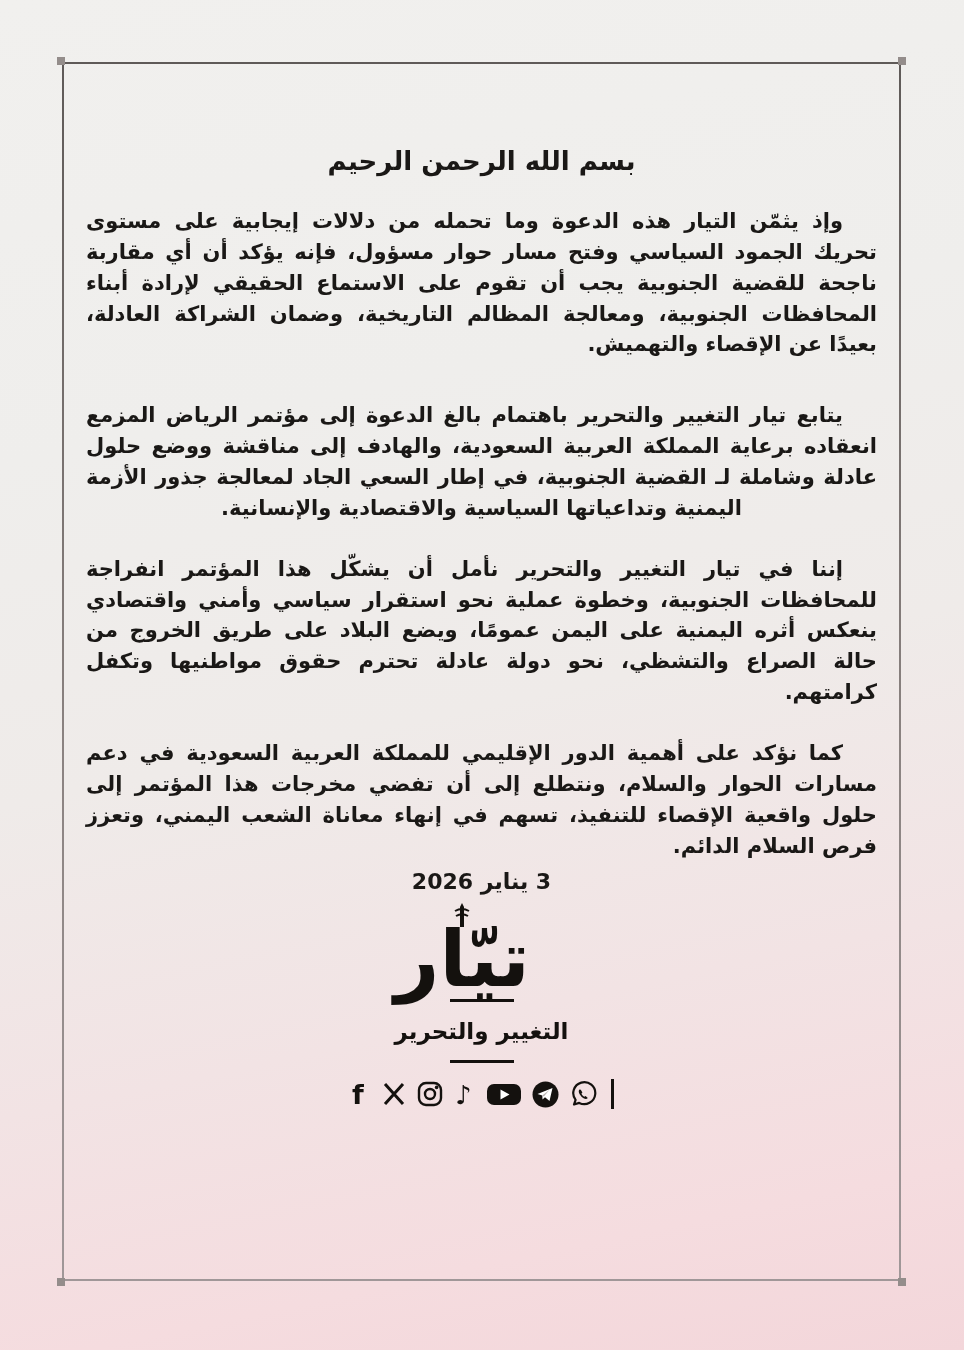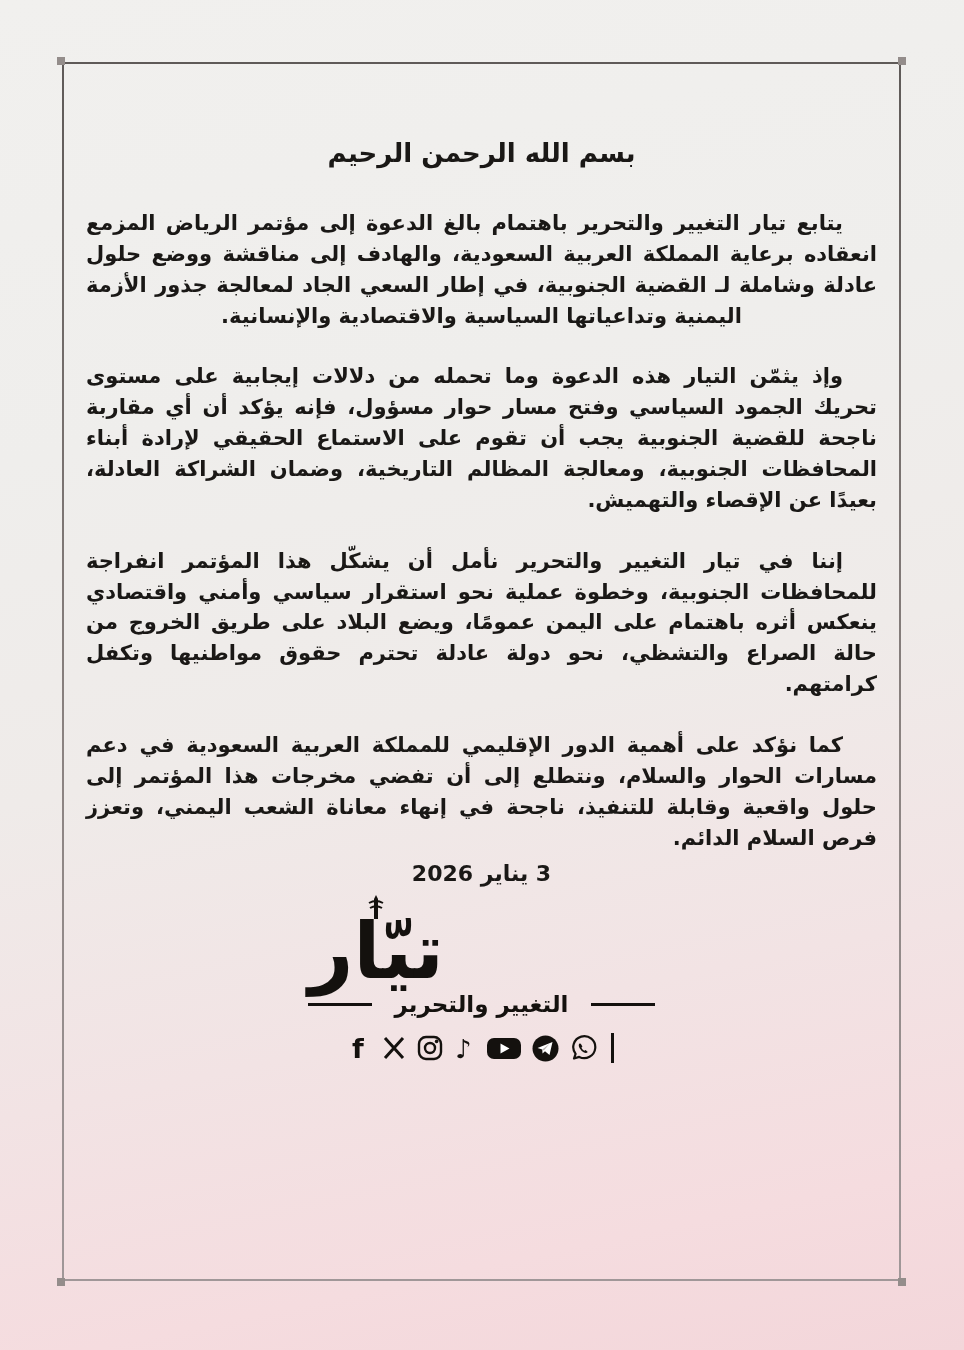--- a/index.html
+++ b/index.html
@@ -30,21 +30,21 @@
   }
   .frame{
     position:absolute;
     left:62px; top:62px;
     width:839px; height:1219px;
     border:2px solid #7d7674;
     border-image:linear-gradient(180deg,var(--frame-dark) 0%, #8a8280 55%, var(--frame-light) 100%) 1;
     display:flex;
     flex-direction:column;
     align-items:center;
-    padding:0 22px;
+    padding:8px 22px;
   }
   .corner{
     position:absolute;
     width:8px;height:8px;
     background:#948d8b;
   }
   .corner.tl{top:-7px;right:auto;left:-7px;}
   .corner.tr{top:-7px;right:-7px;}
   .corner.bl{bottom:-7px;left:-7px;}
   .corner.br{bottom:-7px;right:-7px;}
@@ -107,22 +107,23 @@
     letter-spacing:-2px;
   }
   .lighthouse{
     position:absolute;
     top:-16px; left:50%;
     transform:translateX(-50%);
   }
   .logo-sub-row{
     display:flex;
     align-items:center;
-    gap:22px;
+    gap:16px;
     margin-top:-2px;
+    flex-direction:column;
   }
   .logo-line{
     width:64px;height:3px;background:#14110e;
   }
   .logo-sub{
     font-size:23px;
     font-weight:bold;
   }
 
   .social-row{
@@ -150,24 +151,24 @@
 <div class="canvas">
   <div class="frame">
     <div class="corner tl"></div>
     <div class="corner tr"></div>
     <div class="corner bl"></div>
     <div class="corner br"></div>
 
     <div class="bismillah">بسم الله الرحمن الرحيم</div>
 
 
+    <p class="para">وإذ يثمّن التيار هذه الدعوة وما تحمله من دلالات إيجابية على مستوى تحريك الجمود السياسي وفتح مسار حوار مسؤول، فإنه يؤكد أن أي مقاربة ناجحة للقضية الجنوبية يجب أن تقوم على الاستماع الحقيقي لإرادة أبناء المحافظات الجنوبية، ومعالجة المظالم التاريخية، وضمان الشراكة العادلة، بعيدًا عن الإقصاء والتهميش.</p>
     <p class="para first">يتابع تيار التغيير والتحرير باهتمام بالغ الدعوة إلى مؤتمر الرياض المزمع انعقاده برعاية المملكة العربية السعودية، والهادف إلى مناقشة ووضع حلول عادلة وشاملة لـ القضية الجنوبية، في إطار السعي الجاد لمعالجة جذور الأزمة اليمنية وتداعياتها السياسية والاقتصادية والإنسانية.</p>
-    <p class="para">وإذ يثمّن التيار هذه الدعوة وما تحمله من دلالات إيجابية على مستوى تحريك الجمود السياسي وفتح مسار حوار مسؤول، فإنه يؤكد أن أي مقاربة ناجحة للقضية الجنوبية يجب أن تقوم على الاستماع الحقيقي لإرادة أبناء المحافظات الجنوبية، ومعالجة المظالم التاريخية، وضمان الشراكة العادلة، بعيدًا عن الإقصاء والتهميش.</p>
-    <p class="para">إننا في تيار التغيير والتحرير نأمل أن يشكّل هذا المؤتمر انفراجة للمحافظات الجنوبية، وخطوة عملية نحو استقرار سياسي وأمني واقتصادي ينعكس أثره باهتمام على اليمن عمومًا، ويضع البلاد على طريق الخروج من حالة الصراع والتشظي، نحو دولة عادلة تحترم حقوق مواطنيها وتكفل كرامتهم.</p>
-    <p class="para">كما نؤكد على أهمية الدور الإقليمي للمملكة العربية السعودية في دعم مسارات الحوار والسلام، ونتطلع إلى أن تفضي مخرجات هذا المؤتمر إلى حلول واقعية وقابلة للتنفيذ، ناجحة في إنهاء معاناة الشعب اليمني، وتعزز فرص السلام الدائم.</p>
+    <p class="para">إننا في تيار التغيير والتحرير نأمل أن يشكّل هذا المؤتمر انفراجة للمحافظات الجنوبية، وخطوة عملية نحو استقرار سياسي وأمني واقتصادي ينعكس أثره اليمنية على اليمن عمومًا، ويضع البلاد على طريق الخروج من حالة الصراع والتشظي، نحو دولة عادلة تحترم حقوق مواطنيها وتكفل كرامتهم.</p>
+    <p class="para">كما نؤكد على أهمية الدور الإقليمي للمملكة العربية السعودية في دعم مسارات الحوار والسلام، ونتطلع إلى أن تفضي مخرجات هذا المؤتمر إلى حلول واقعية الإقصاء للتنفيذ، تسهم في إنهاء معاناة الشعب اليمني، وتعزز فرص السلام الدائم.</p>
 
     <div class="date">3 يناير 2026</div>
 
     <div class="logo">
       <div class="logo-main-wrap">
         <span class="lighthouse">
           <svg width="20" height="26" viewBox="0 0 20 26" aria-hidden="true">
             <path d="M10 0 L12 4 L8 4 Z" fill="#14110e"></path>
             <rect x="8" y="4" width="4" height="20" fill="#14110e"></rect>
             <path d="M3 8 Q10 4 17 8" stroke="#14110e" stroke-width="2" fill="none"></path>

